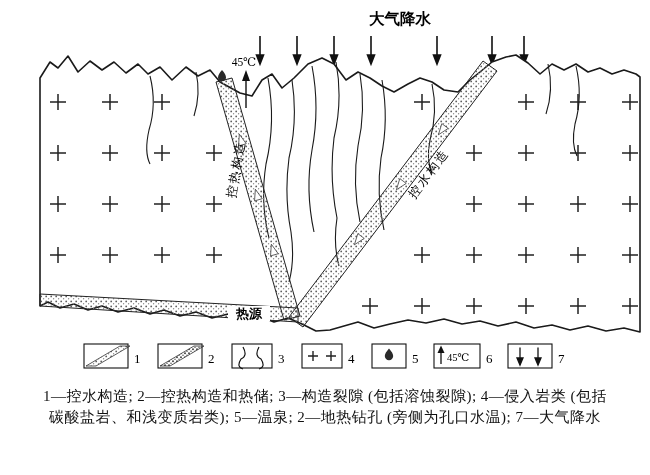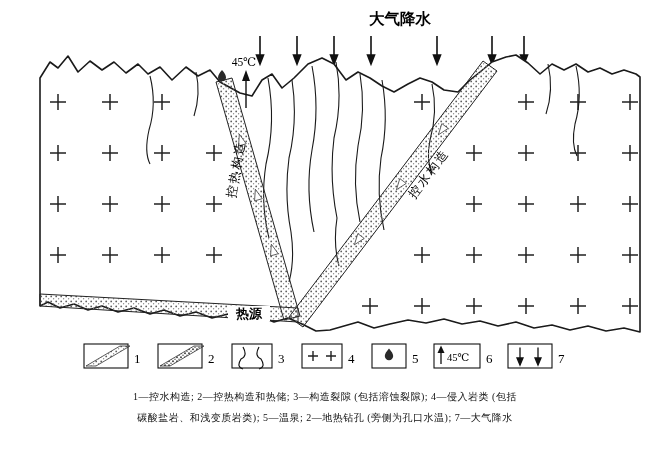--- a/index.html
+++ b/index.html
@@ -9,21 +9,21 @@
     color:#111;
   }
   .stage{position:relative;width:630px;height:475px;background:#fff;}
   svg text{font-family:"Liberation Serif","DejaVu Serif",serif;}
   .caption-block{
     position:absolute;left:0;top:378px;width:650px;text-align:center;
   }
   .fig-title{font-size:15px;font-weight:bold;letter-spacing:1px;}
   .fig-title .fig-no{margin-right:14px;}
   .desc{
-    font-size:10px;line-height:21px;margin-top:8px;letter-spacing:0.5px;
+    font-size:15px;line-height:21px;margin-top:8px;letter-spacing:0.5px;
   }
   .desc div{white-space:nowrap;}
 </style>
 </head>
 <body>
 
 <div class="stage">
 
 <svg width="650" height="375" viewBox="0 0 650 375" xmlns="http://www.w3.org/2000/svg">
   <defs>

